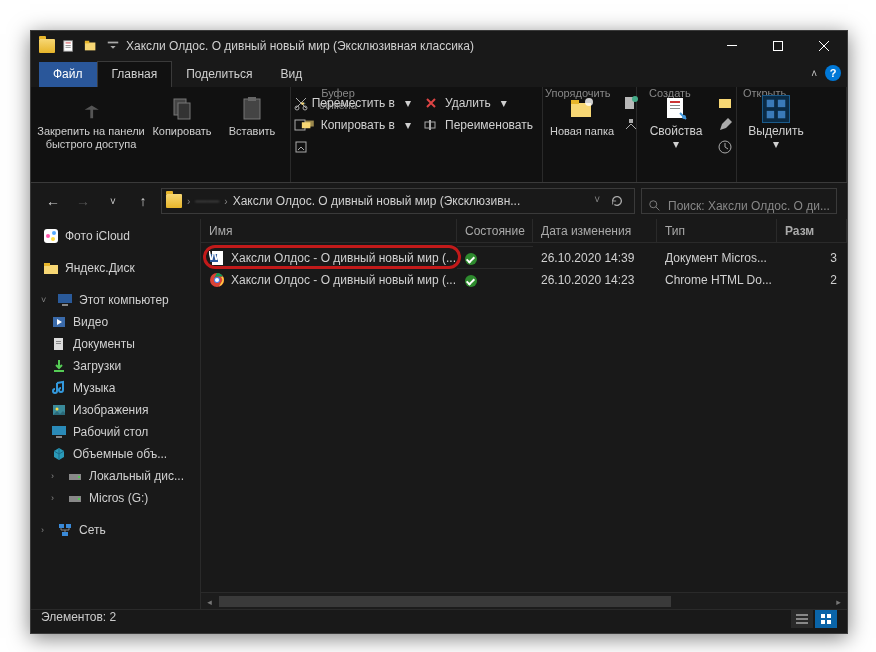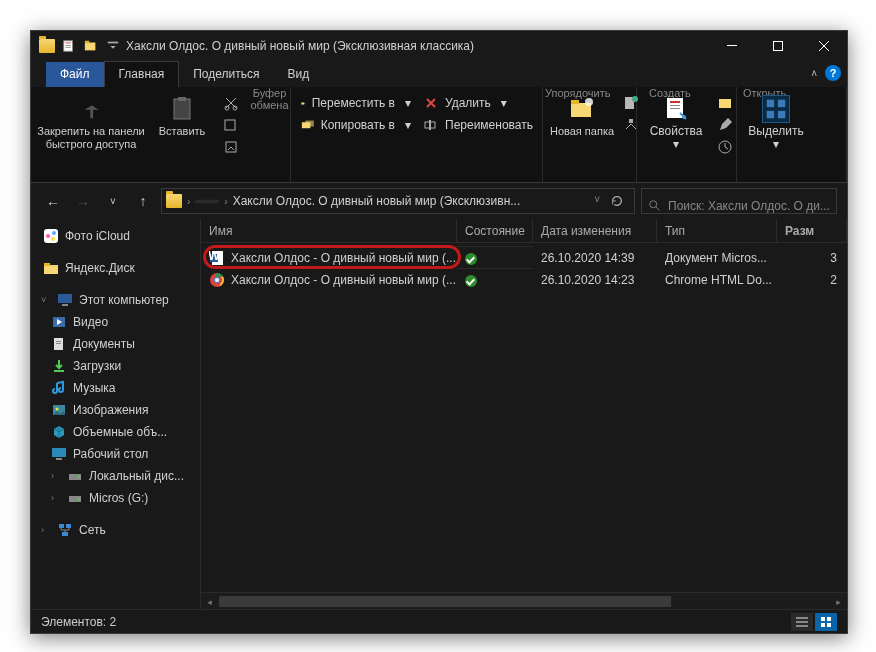--- a/index.html
+++ b/index.html
@@ -13,21 +13,21 @@
 .titlebar .folder-ico::before { content: ""; position: absolute; top: -3px; left: 0; width: 7px; height: 3px; background: #e7b52a; border-radius: 1px 1px 0 0; }
 .titlebar .qat { display: flex; align-items: center; gap: 6px; margin-left: 6px; }
 .titlebar .qat .qat-btn { width: 16px; height: 16px; display: flex; align-items: center; justify-content: center; }
 .titlebar .qat .qat-btn svg { width: 14px; height: 14px; }
 .titlebar .title { margin-left: 3px; font-size: 12px; color: #d0d0d0; white-space: nowrap; overflow: hidden; text-overflow: ellipsis; }
 .titlebar .controls { margin-left: auto; display: flex; }
 .titlebar .controls .ctrl { width: 46px; height: 30px; display: flex; align-items: center; justify-content: center; }
 .titlebar .controls svg { width: 10px; height: 10px; }
 
 
-.tabs { height: 26px; display: flex; align-items: flex-end; background: #191919; padding-left: 15px; position: relative; }
+.tabs { height: 26px; display: flex; align-items: flex-end; background: #191919; padding-left: 8px; position: relative; }
 .tabs .tab { padding: 5px 14px 6px; font-size: 12px; color: #d0d0d0; }
 .tabs .tab.file { background: #2a579a; color: #fff; }
 .tabs .tab.active { background: #111; border-top: 1px solid #3a3a3a; border-left: 1px solid #3a3a3a; border-right: 1px solid #3a3a3a; }
 .tabs .right { position: absolute; right: 6px; top: 4px; display: flex; gap: 8px; align-items: center; }
 .tabs .right .chev { color: #ccc; font-size: 10px; }
 .tabs .right .help { width: 16px; height: 16px; border-radius: 50%; background: #0078d7; color: #fff; display: flex; align-items: center; justify-content: center; font-weight: bold; font-size: 11px; }
 
 
 .ribbon { height: 96px; background: #111; border-bottom: 1px solid #3a3a3a; display: flex; }
 .group { display: flex; flex-direction: row; border-right: 1px solid #2a2a2a; }
@@ -85,21 +85,21 @@
 .highlight { position: absolute; border: 3px solid #c21a1a; border-radius: 14px; pointer-events: none; }
 .status-ok { width: 12px; height: 12px; border-radius: 50%; background: #2e8b2e; position: relative; }
 .status-ok::after { content: ""; position: absolute; left: 3px; top: 2px; width: 3px; height: 6px; border-right: 2px solid #fff; border-bottom: 2px solid #fff; transform: rotate(45deg); }
 
 .scrollbar-h { height: 17px; background: #1c1c1c; border-top: 1px solid #2a2a2a; position: relative; }
 .scrollbar-h .thumb { position: absolute; left: 18px; top: 3px; height: 11px; width: 70%; background: #3a3a3a; }
 .scrollbar-h .arr { position: absolute; top: 0; width: 17px; height: 17px; display: flex; align-items: center; justify-content: center; color: #777; font-size: 9px; }
 .scrollbar-h .arr.l { left: 0; }
 .scrollbar-h .arr.r { right: 0; }
 
-.status { height: 24px; background: #191919; border-top: 1px solid #2a2a2a; display: flex; align-items: center; padding: 0 10px; }
+.status { height: 24px; background: #191919; border-top: 1px solid #2a2a2a; display: flex; padding: 0 10px; }
 .status .txt { font-size: 12px; color: #ccc; }
 .status .views { margin-left: auto; display: flex; gap: 2px; }
 .status .views .v { width: 22px; height: 18px; background: #2a2a2a; display: flex; align-items: center; justify-content: center; }
 .status .views .v.active { background: #0a64a8; }
 
 
 svg { display: block; }
 </style>
 </head>
 <body>
@@ -171,20 +171,29 @@
 
     <div class="group" style="width:260px">
       <div class="group-body">
         <div class="big-btn wide">
           <div class="ico">
                 <svg viewBox="0 0 28 28">
                   <path d="M14 3 l6 6 l-3 3 l2 8 l-4 -4 l-6 6 l-2 -2 l6 -6 l-4 -4 l8 2 l3 -3 z" fill="#555" transform="rotate(-45 14 14)"></path>
                 </svg>
               </div>
           <div class="lbl">Закрепить на панели быстрого доступа</div>
+        </div>
+        <div class="big-btn">
+          <div class="ico">
+                <svg viewBox="0 0 28 28">
+                  <rect x="6" y="4" width="12" height="16" fill="#444" stroke="#777"></rect>
+                  <rect x="10" y="8" width="12" height="16" fill="#333" stroke="#777"></rect>
+                </svg>
+              </div>
+          <div class="lbl">Копировать</div>
         </div>
         <div class="big-btn">
           <div class="ico">
                 <svg viewBox="0 0 28 28">
                   <rect x="6" y="4" width="16" height="20" fill="#444" stroke="#777"></rect>
                   <rect x="10" y="2" width="8" height="4" fill="#666"></rect>
                 </svg>
               </div>
           <div class="lbl">Вставить</div>
         </div>
@@ -468,34 +477,34 @@
                 <rect x="2" y="3" width="12" height="10" fill="#3a8a9a"></rect>
                 <circle cx="6" cy="7" r="1.5" fill="#fd4"></circle>
                 <path d="M2 13 l4-4 l3 3 l3-3 l2 2 v2 z" fill="#2a6a7a"></path>
               </svg>
             </span>
             <span>Изображения</span>
           </div>
       <div class="side-item">
             <span class="glyph">
               <svg viewBox="0 0 16 16">
+                <rect x="1" y="2" width="14" height="9" fill="#2a8ab8"></rect>
+                <rect x="5" y="12" width="6" height="2" fill="#888"></rect>
+              </svg>
+            </span>
+            <span>Рабочий стол</span>
+          </div>
+      <div class="side-item">
+            <span class="glyph">
+              <svg viewBox="0 0 16 16">
                 <path d="M8 2 l5 3 v6 l-5 3 l-5-3 v-6 z" fill="#2a9ab8"></path>
                 <path d="M8 2 v12 M3 5 l5 3 l5-3" stroke="#1a6a88" fill="none"></path>
               </svg>
             </span>
             <span>Объемные объ...</span>
-          </div>
-      <div class="side-item">
-            <span class="glyph">
-              <svg viewBox="0 0 16 16">
-                <rect x="1" y="2" width="14" height="9" fill="#2a8ab8"></rect>
-                <rect x="5" y="12" width="6" height="2" fill="#888"></rect>
-              </svg>
-            </span>
-            <span>Рабочий стол</span>
           </div>
       <div class="side-item">
             <span class="exp">›</span>
             <span class="glyph">
               <svg viewBox="0 0 16 16">
                 <rect x="2" y="6" width="12" height="6" fill="#888"></rect>
                 <circle cx="12" cy="9" r="1" fill="#4d4"></circle>
               </svg>
             </span>
             <span>Локальный дис...</span>

